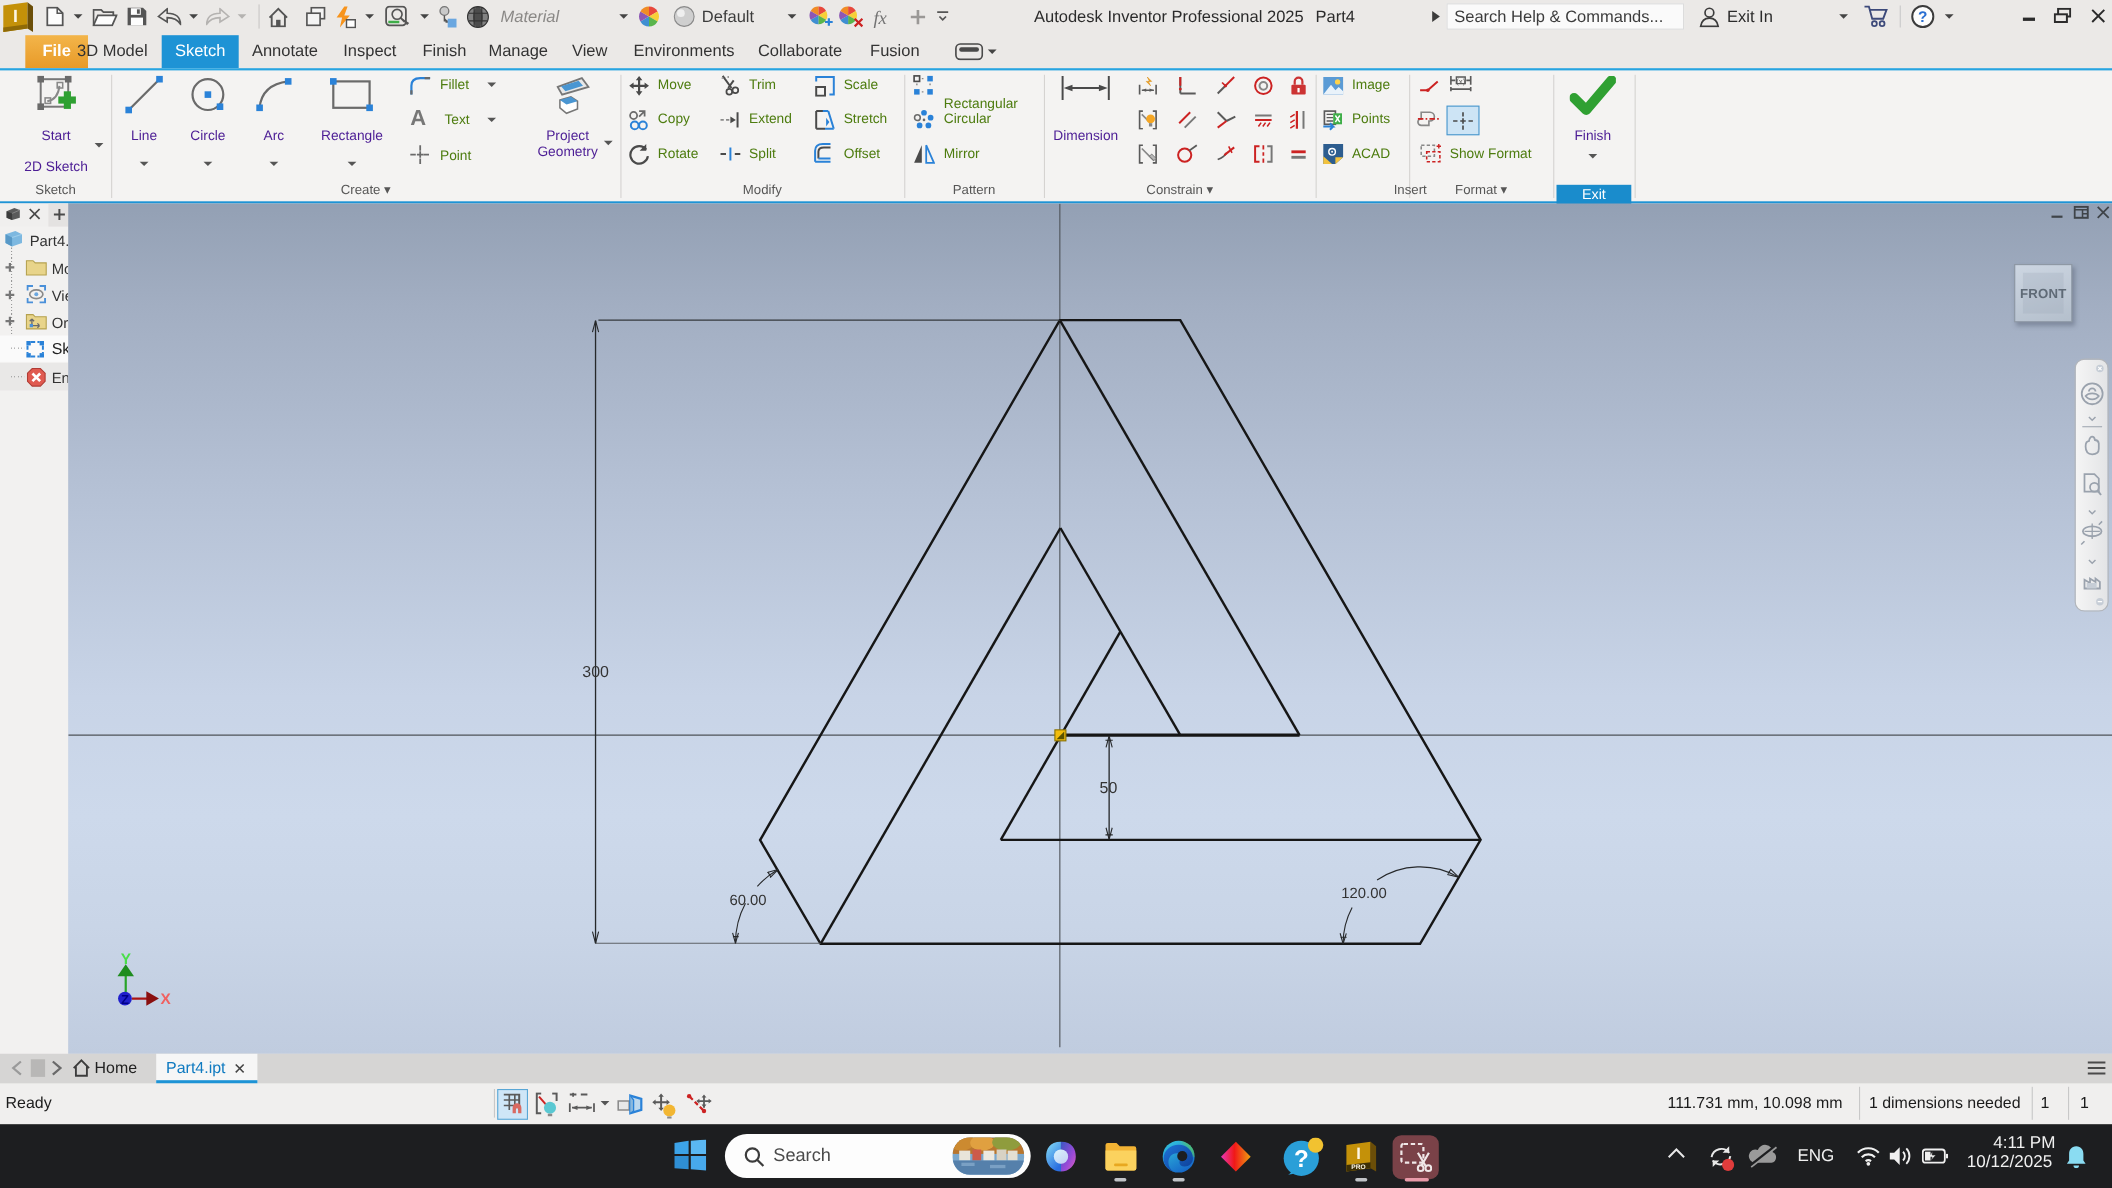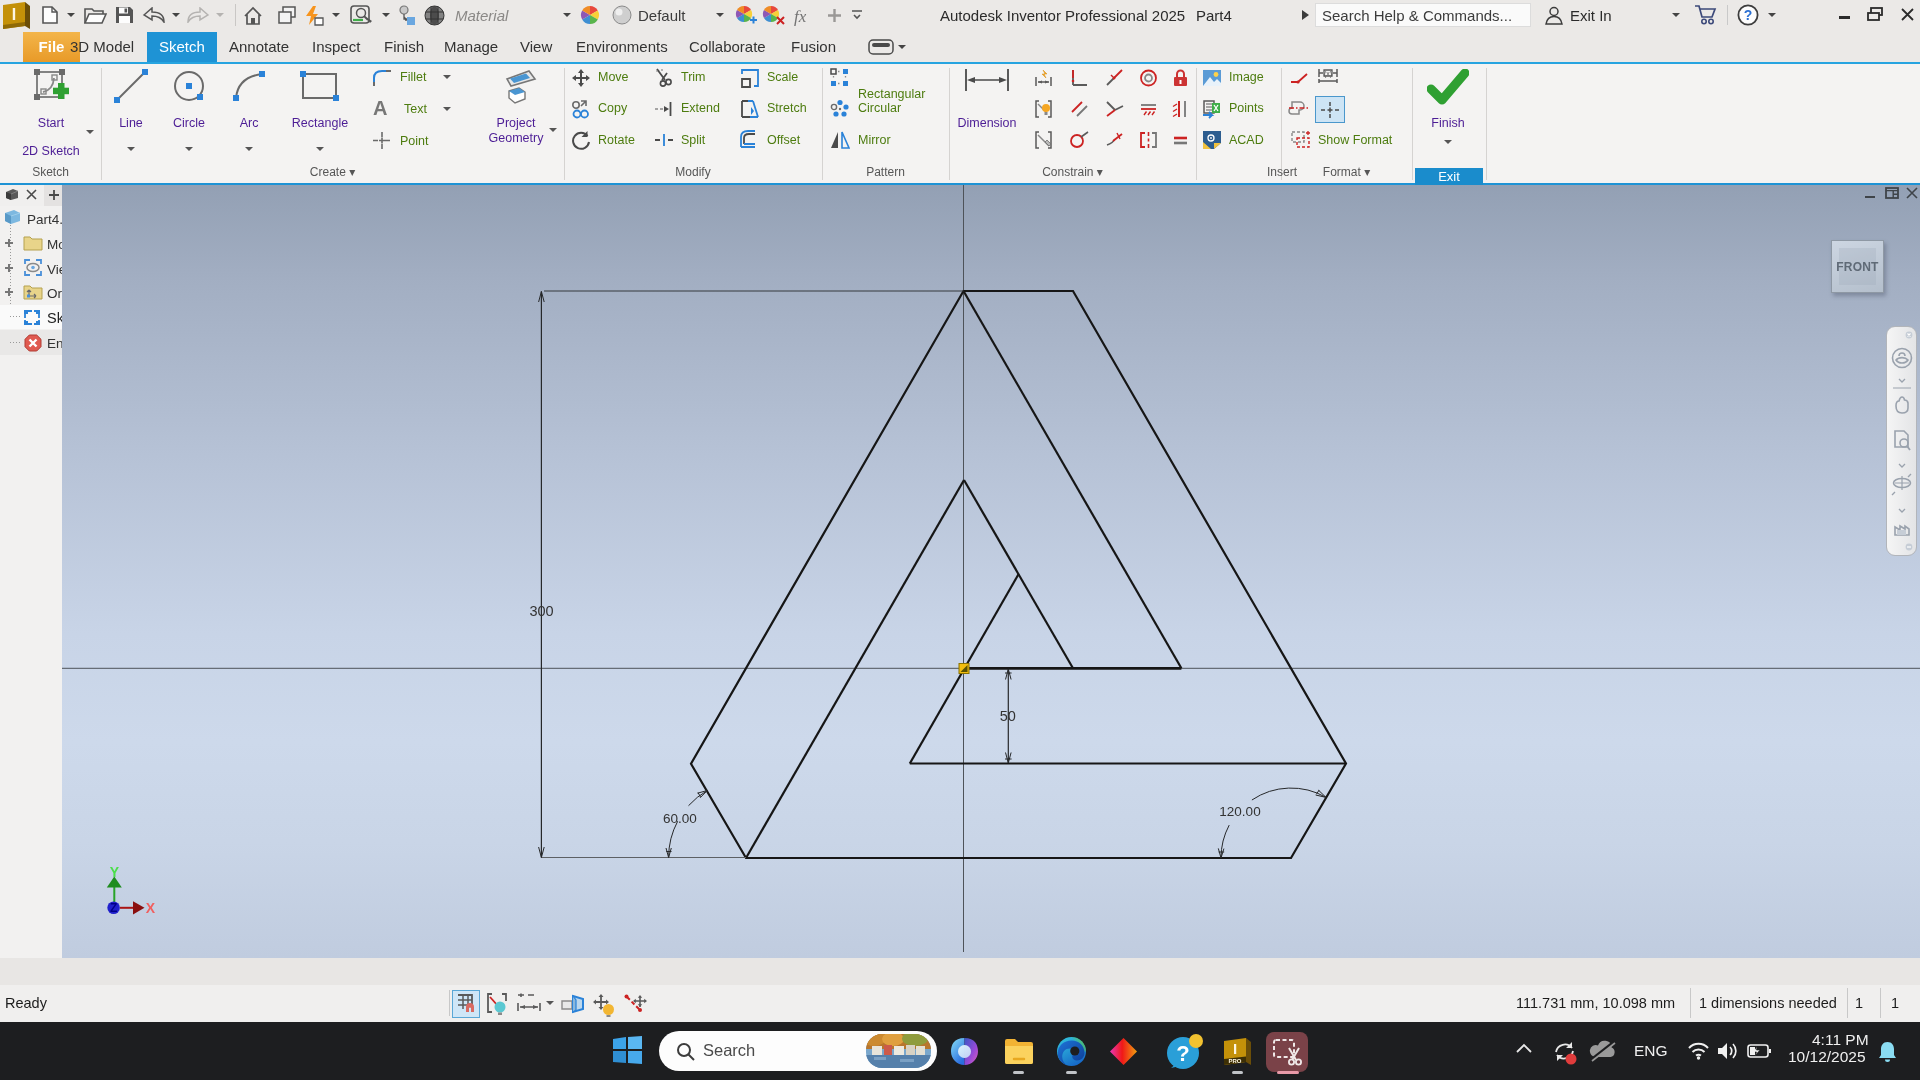--- a/index.html
+++ b/index.html
@@ -690,20 +690,39 @@
         <path d="M17 146 l3 -3 m-16 18 l-3 3" stroke-width="1.4"></path>
         <path d="M8 178 l3 3 l3 -3" stroke-width="1.3"></path>
         <path d="M4 204 v-8 l5 3 v-4 l5 3 v-3 l4 3 v6 Z"></path>
         <rect x="6" y="199" width="9" height="5" fill="#c6cdd6" stroke="none"></rect>
         <circle cx="18" cy="216" r="3.4" fill="#c6cdd6" stroke="none"></circle>
         <path d="M16 216 h4" stroke="#fff" stroke-width="1.2"></path>
       </g>
     </svg>
   </div>
 
+  <div id="doctabs">
+    <svg class="abs" style="left:10px;top:6px" width="11" height="14" viewBox="0 0 11 14">
+        <path d="M9 1 L2 7 L9 13" fill="none" stroke="#9a9a9a" stroke-width="2"></path>
+      </svg>
+    <div class="abs" style="left:28px;top:5px;width:13px;height:16px;background:#b8b7b6;"></div>
+    <svg class="abs" style="left:46px;top:6px" width="11" height="14" viewBox="0 0 11 14">
+        <path d="M2 1 L9 7 L2 13" fill="none" stroke="#6a6a6a" stroke-width="2"></path>
+      </svg>
+    <svg class="abs" style="left:65px;top:4px" width="18" height="18" viewBox="0 0 18 18">
+      <path d="M2 9 L9 2 L16 9 M4 7.5 V16 h10 V7.5" fill="none" stroke="#3c3c3c" stroke-width="1.7"></path>
+    </svg>
+    <svg class="abs" style="left:1897px;top:6px" width="18" height="14" viewBox="0 0 18 14">
+        <path d="M1 2 h16 M1 7 h16 M1 12 h16" stroke="#4a4a4a" stroke-width="1.8"></path>
+      </svg>
+    <span class="abs" style="left:86px;top:5px;font-size:14.5px;color:#222;">Home</span>
+    <div class="abs" style="left:142px;top:0;width:92px;height:27px;background:#f6f6f6;border-bottom:3px solid #1e93d5;"></div>
+    <span class="abs" style="left:151px;top:5px;font-size:14.5px;color:#0f7ac0;">Part4.ipt</span>
+    <span class="abs" style="left:212px;top:5px;font-size:14px;color:#444;">✕</span>
+  </div>
 
   <div id="statusbar">
     <div class="ssep" style="left:449px;top:5px;height:26px;"></div>
     <div class="abs" style="left:452px;top:5px;width:28px;height:28px;background:#cfe6f7;border:1.5px solid #5aa7d6;"></div>
     <svg class="abs" style="left:457px;top:9px" width="19" height="19" viewBox="0 0 19 19">
       <path d="M1 1 h14 v14" fill="none" stroke="#5a5a5a" stroke-width="1.8"></path>
       <path d="M1 6 h14 M1 11 h12 M6 1 v14 M11 1 v14" stroke="#5a5a5a" stroke-width="1.5"></path>
       <path d="M9 18 v-5 a4 4 0 0 1 8 0 v5 h-3 v-4 a1.5 1.5 0 0 0 -2 0 v4 Z" fill="#d96a62"></path>
     </svg>
     <svg class="abs" style="left:486px;top:8px" width="22" height="22" viewBox="0 0 22 22">

